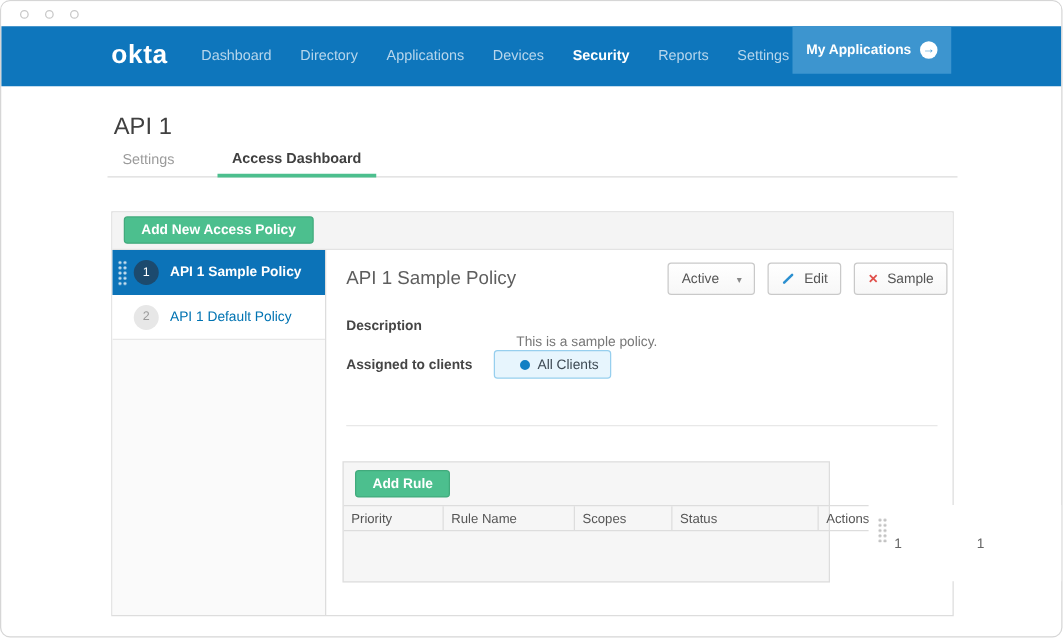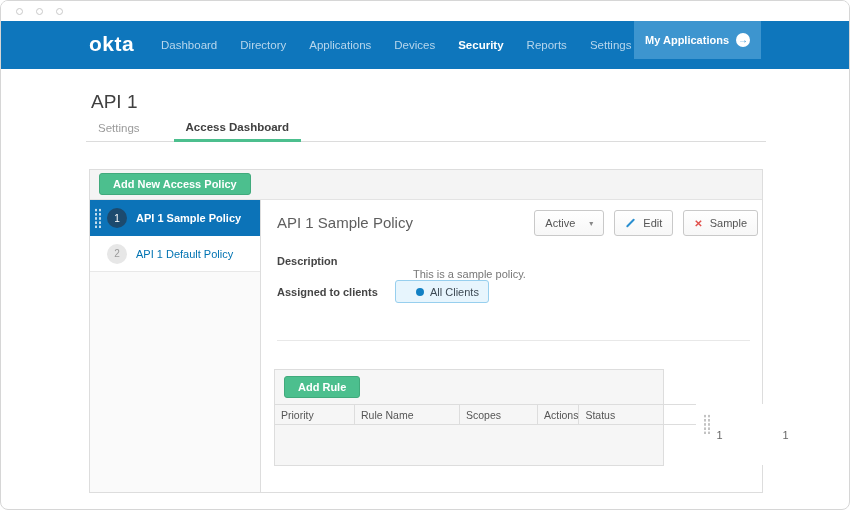--- a/index.html
+++ b/index.html
@@ -185,22 +185,22 @@
     <div class="divider"></div>
 
     <div class="rules-box">
       <div class="btn-green add-rule-btn">Add Rule</div>
 
       <div class="rules-table">
         <div class="rules-header">
           <div class="hcell col-priority">Priority</div>
           <div class="hcell col-rule">Rule Name</div>
           <div class="hcell col-scopes">Scopes</div>
+          <div class="hcell col-status">Status</div>
           <div class="hcell col-actions">Actions</div>
-          <div class="hcell col-status">Status</div>
         </div>
 
         <div class="rules-row">
           <div class="bcell col-priority">
             <span class="row-dots"></span>
             <span class="priority-num">1</span>
           </div>
           <div class="bcell col-scopes">1</div>
           <div class="bcell col-status">
             <div class="mini-dropdown">

